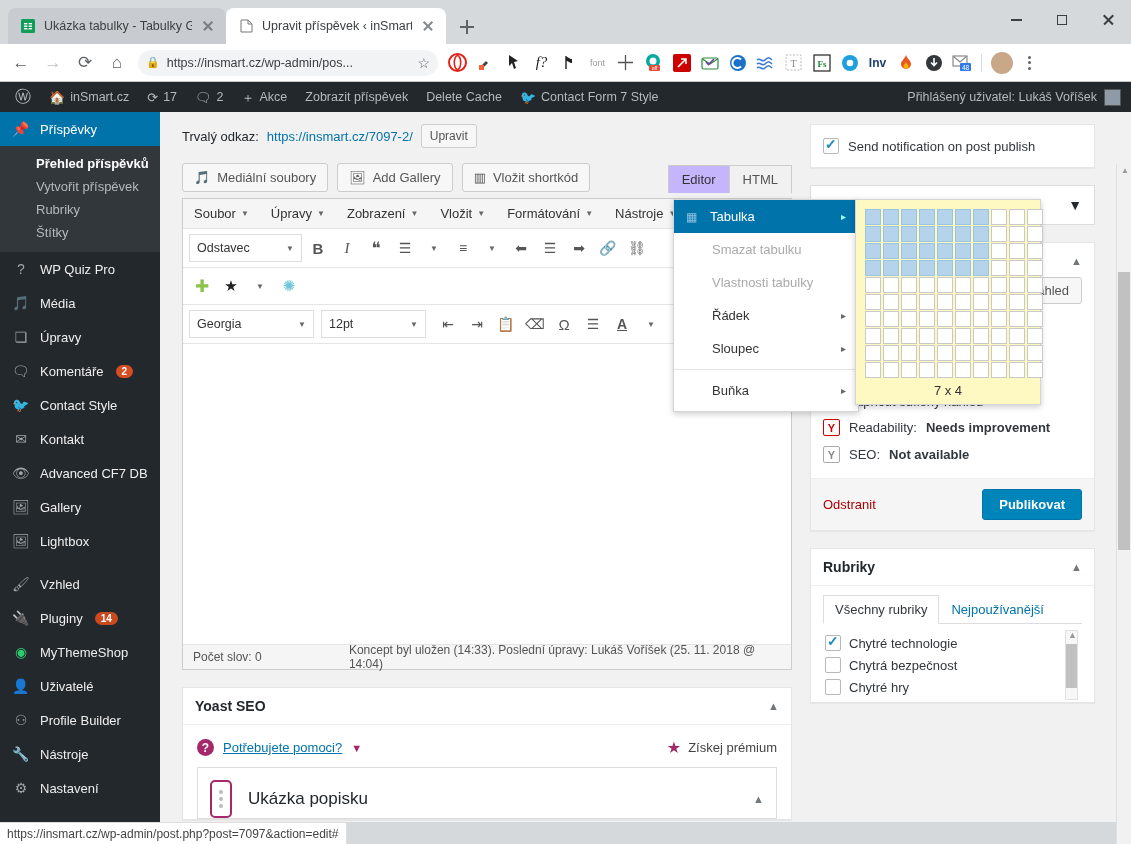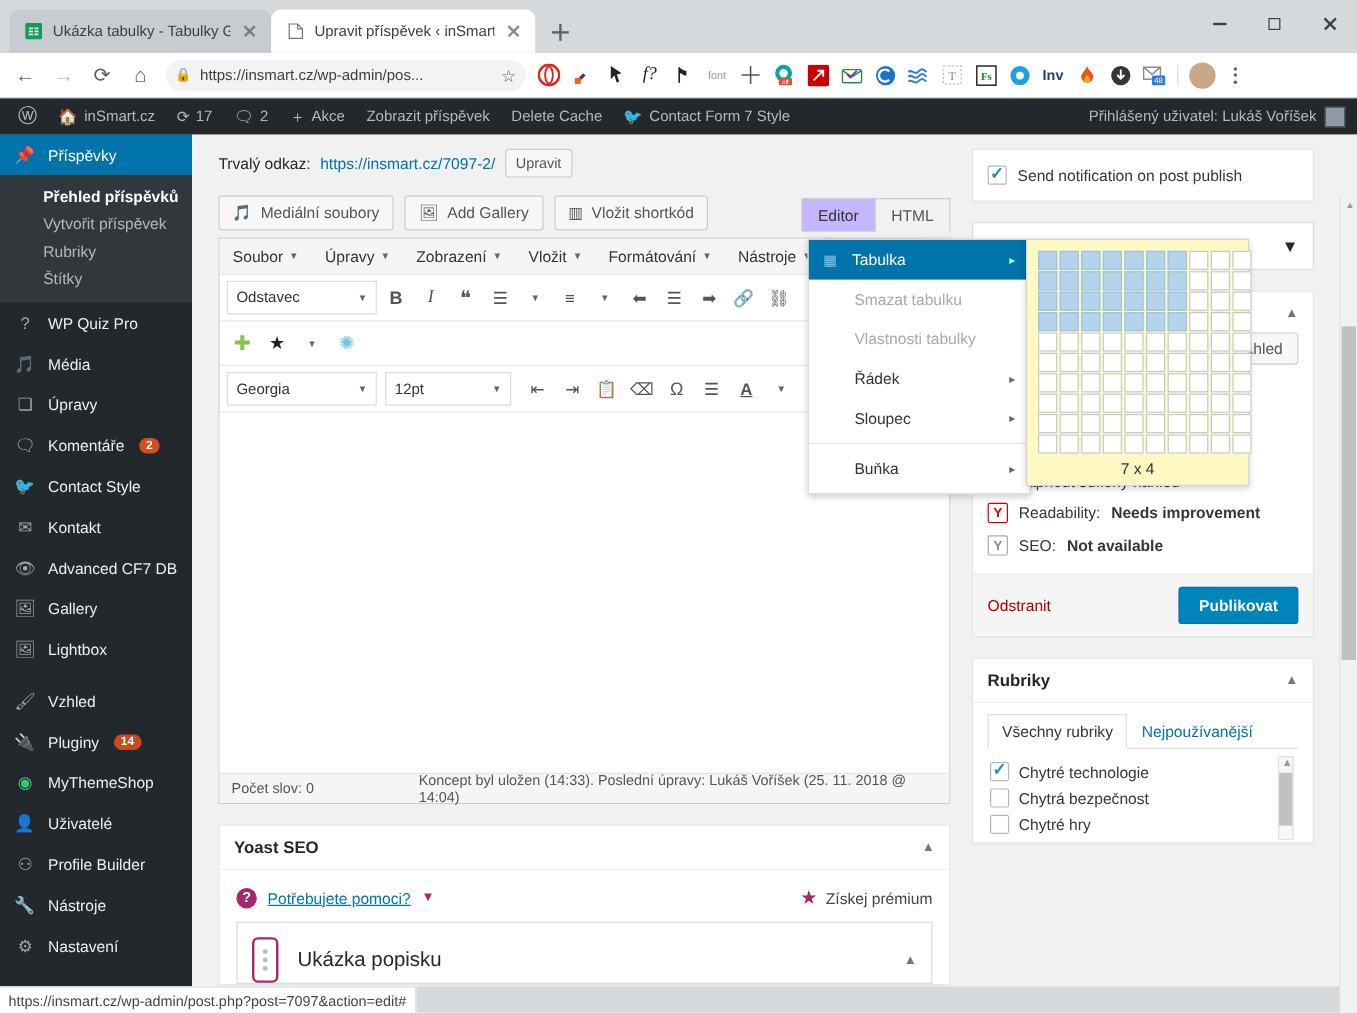--- a/index.html
+++ b/index.html
@@ -134,21 +134,21 @@
   .mce-mbtn.open { background:#fff; border:1px solid #0073aa; border-bottom:1px solid #fff; margin-bottom:-1px; }
   .caret { font-size:8px; color:#666; }
 
   .mce-tbrow { display:flex; align-items:center; gap:3px; padding:5px 6px; border-bottom:1px solid #e5e5e5; flex-wrap:wrap;}
   .mce-tbrow.r2 { border-bottom:1px solid #e5e5e5;}
   .tbbtn { width:26px; height:26px; display:flex; align-items:center; justify-content:center; font-size:14px; color:#555; cursor:pointer;}
   .tbsel {
     height:28px; border:1px solid #ddd; background:#fff; display:flex; align-items:center;
     justify-content:space-between; padding:0 7px; font-size:12.5px; color:#333; cursor:pointer;
   }
-  .w-para { width:125px;gap:16px; }
+  .w-para { width:113px;gap:16px; }
   .w-font { width:125px; }
   .w-size { width:105px;gap:27px; }
   .editor-canvas { height:300px; background:#fff; }
   .editor-foot {
     border-top:1px solid #e5e5e5; background:#f5f5f5; height:25px; display:flex;
     align-items:center; font-size:12px; color:#555; padding:0 10px; position:relative;
   }
   .wordcount { width:160px; }
   .savenote { }
 

